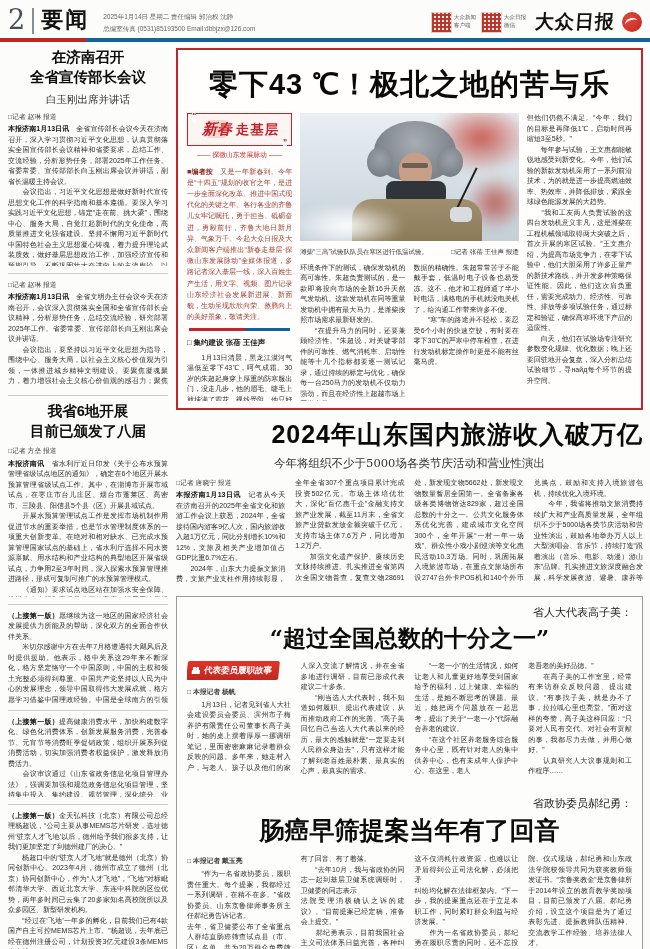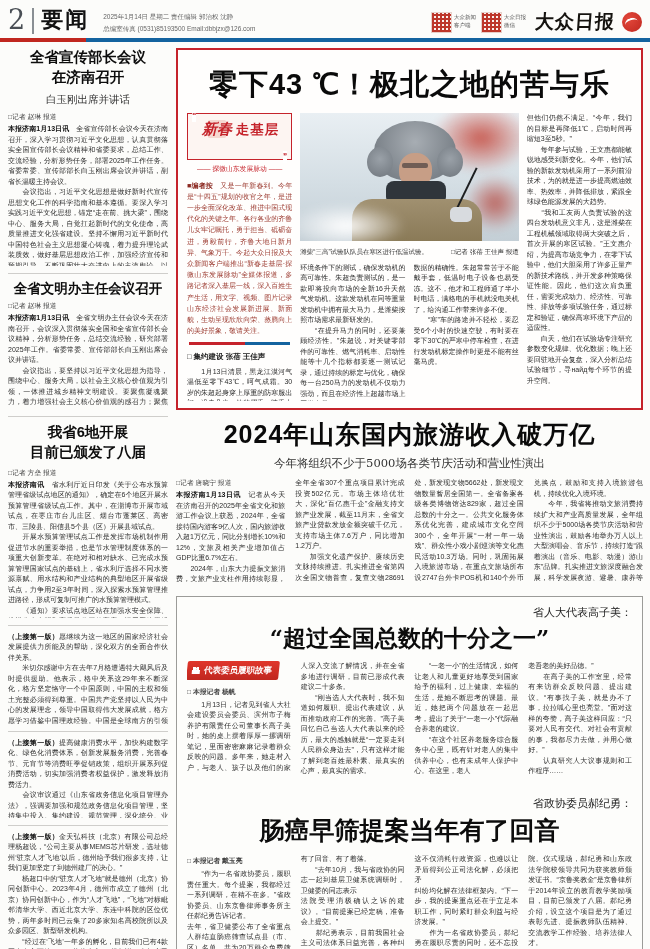--- a/index.html
+++ b/index.html
@@ -49,21 +49,21 @@
   .fgrid { display:grid; grid-template-columns:repeat(4,1fr); grid-template-rows:128px auto 1fr; gap:6px 8px;
            font-size:7px; line-height:1.5; text-align:justify; color:#2c2c2c; height:288px; }
   .f-c1 { grid-column:1; grid-row:1 / span 3; overflow:hidden; }
   .f-photo { grid-column:2 / span 2; grid-row:1; position:relative; overflow:hidden;
              background:linear-gradient(180deg,#e9eff3 0%,#d4dee4 55%,#c4cfd6 100%); }
   .f-cap { grid-column:2 / span 2; grid-row:2; font-size:6.5px; color:#333; display:flex; justify-content:space-between; gap:6px; }
   .f-c2 { grid-column:2; grid-row:3; overflow:hidden; }
   .f-c3 { grid-column:3; grid-row:3; overflow:hidden; }
   .f-c4 { grid-column:4; grid-row:1 / span 3; overflow:hidden; }
   
-  .badge-frame { border:1.5px solid #c5232b; background:#fdf5f2; text-align:center; padding:4px 4px 18px; position:relative; }
+  .badge-frame { border:1.5px solid #c5232b; background:#fdf5f2; text-align:center; padding:4px 4px 4px; position:relative; }
   .badge-frame::before, .badge-frame::after { content:"❝"; color:#c5232b; font-size:8px; position:absolute; top:-4px; left:4px; background:#fff; }
   .badge-frame::after { content:"❞"; left:auto; right:4px; top:auto; bottom:-4px; }
   .badge-xin { font-family:"DejaVu Serif", serif; font-style:italic; font-weight:bold; color:#c5232b; font-size:15px;
                background:radial-gradient(circle,#f5d8d1 62%,transparent 63%); padding:0 2px; }
   .badge-zou { font-weight:900; color:#c5232b; font-size:13.5px; letter-spacing:1px; }
   .badge-sub { color:#c5232b; font-size:6.8px; text-align:center; margin:4px 0 6px; }
   .ednote { color:#9c3b31; font-size:7px; line-height:1.6; text-align:justify; }
   .ednote b { color:#8c2a22; }
   .f-div { height:3px; margin:6px 2px; background:linear-gradient(90deg,#c5232b 0 55%,#14639f 55% 100%); }
   .f-byline { font-size:7.5px; font-weight:bold; color:#222; margin-bottom:4px; }
@@ -81,21 +81,21 @@
   .ph-hat::before { left:-7px; } .ph-hat::after { right:-7px; }
   .ph-face { position:absolute; left:99px; top:40px; width:33px; height:35px; background:#c79e86; border-radius:46%; }
   .ph-glass { position:absolute; left:102px; top:50px; width:26px; height:5px; background:rgba(40,40,45,.55); border-radius:2px; }
   .ph-scarf { position:absolute; left:86px; top:68px; width:60px; height:24px; background:#2f353b; border-radius:8px; }
   .ph-coat { position:absolute; left:52px; top:86px; width:130px; height:46px; border-radius:20px 20px 0 0;
              background:linear-gradient(180deg,#a09070,#887855); }
   .ph-glove { position:absolute; left:150px; top:94px; width:22px; height:15px; background:#d8dbdf; border-radius:5px; }
   .ph-rod { position:absolute; left:163px; top:52px; width:2px; height:58px; background:#1d1f21; transform:rotate(26deg); }
   
   .tour { margin:8px 0 6px; }
-  .tour h2 { text-align:center; font-size:25px; font-weight:900; letter-spacing:1px; color:#0a0a0a; }
+  .tour h2 { text-align:right; font-size:25px; font-weight:900; letter-spacing:1px; color:#0a0a0a; }
   .tour-sub { text-align:center; font-family:"DejaVu Serif", serif; font-size:11.5px; color:#333; margin:5px 0 7px; }
   .tour-cols { column-count:4; column-gap:10px; font-size:7px; line-height:1.5; text-align:justify; color:#2c2c2c;
                height:112px; overflow:hidden; }
   .tour-cols .byl { font-size:6.8px; color:#444; margin-bottom:2px; }
   .tour-cols b { color:#111; }
   
   .sbox { border:1px solid #9b9b98; padding:8px 10px 9px; background:#fdfdfb; }
   .kicker { text-align:right; font-family:"DejaVu Serif", serif; font-size:11px; color:#222; margin-bottom:3px; }
   .s-head { text-align:center; font-family:"DejaVu Serif", serif; font-weight:bold; font-size:23px; color:#0c0c0c; margin-bottom:7px; }
   .s-cols { column-count:4; column-gap:10px; font-size:7px; line-height:1.5; text-align:justify; color:#2c2c2c;
@@ -146,35 +146,34 @@
     <div class="red"></div>
     <div class="blue"></div>
   </div>
 
   <div class="main">
 
     <div class="col-left">
 
       <div>
         <div class="lc-title">
+          <div>在济南召开</div>
           <div>全省宣传部长会议</div>
-          <div>在济南召开</div>
         </div>
         <div class="lc-sub">白玉刚出席并讲话</div>
         <div class="lc-byline">□记者 赵琳 报道</div>
         <div class="lc-body clip" style="max-height:142px">
           <p class="pre"><b>本报济南1月13日讯</b><span>　全省宣传部长会议今天在济南召开，深入学习贯彻习近平文化思想，认真贯彻落实全国宣传部长会议精神和省委要求，总结工作、交流经验，分析形势任务，部署2025年工作任务。省委常委、宣传部部长白玉刚出席会议并讲话，副省长温暖主持会议。</span></p>
           <p class="pre">　　会议指出，习近平文化思想是做好新时代宣传思想文化工作的科学指南和基本遵循。要深入学习实践习近平文化思想，锚定“走在前、挑大梁”，围绕中心、服务大局，自觉扛起新时代的文化使命，高质量推进文化强省建设。坚持不懈用习近平新时代中国特色社会主义思想凝心铸魂，着力提升理论武装质效，做好基层思想政治工作，加强经济宣传和预期引导，不断巩固壮大奋进向上的主流舆论。以社会主义核心价值观引领精神文明建设，统筹推进文明培育、文明实践、文明创建，繁荣发展文化事业文化产业，激发创新创造活力，推动更多优质文化资源直达基层群众，加强国际传播能力建设，拓展对外传播渠道，讲好中国故事山东篇，坚持党的文化领导权，严格落实意识形态工作责任制，鼓励基层工作创新，不断开创宣传思想文化工作新局面。</p>
         </div>
       </div>
 
       <div class="lc-sep"></div>
 
       <div>
-        <div class="lc-title" style="font-size:13.5px">全省文明办主任会议召开</div>
         <div class="lc-byline">□记者 赵琳 报道</div>
         <div class="lc-body clip" style="max-height:96px">
           <p class="pre"><b>本报济南1月13日讯</b><span>　全省文明办主任会议今天在济南召开，会议深入贯彻落实全国和全省宣传部长会议精神，分析形势任务，总结交流经验，研究部署2025年工作。省委常委、宣传部部长白玉刚出席会议并讲话。</span></p>
           <p class="pre">　　会议指出，要坚持以习近平文化思想为指导，围绕中心、服务大局，以社会主义核心价值观为引领，一体推进城乡精神文明建设。要聚焦凝魂聚力，着力增强社会主义核心价值观的感召力；聚焦广泛践行，着力统筹推进文明培育、文明实践、文明创建；聚焦资源整合，着力推动优质文化资源直达基层；聚焦共建共享，着力打造服务全体群众日常生活需要的开放式文化书院；聚焦群众参与，着力加强新时代群众性精神文明建设，营造全社会合力推进群众性精神文明建设的良好环境，努力开创全省精神文明建设新局面。</p>
         </div>
       </div>
 
       <div class="lc-sep"></div>
 
       <div>

